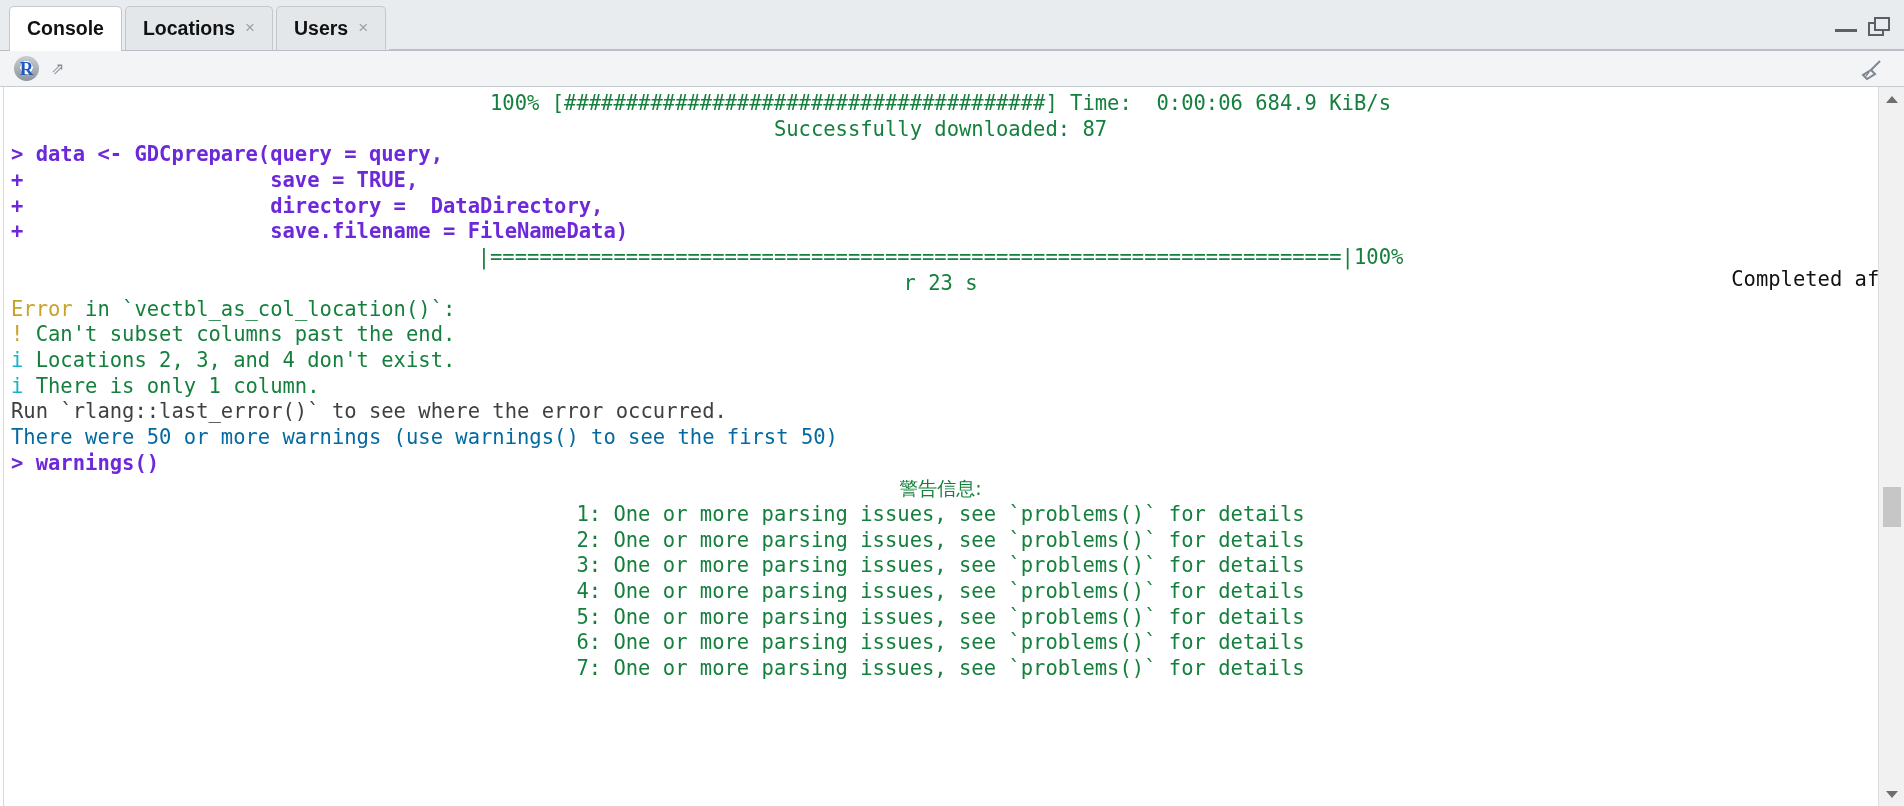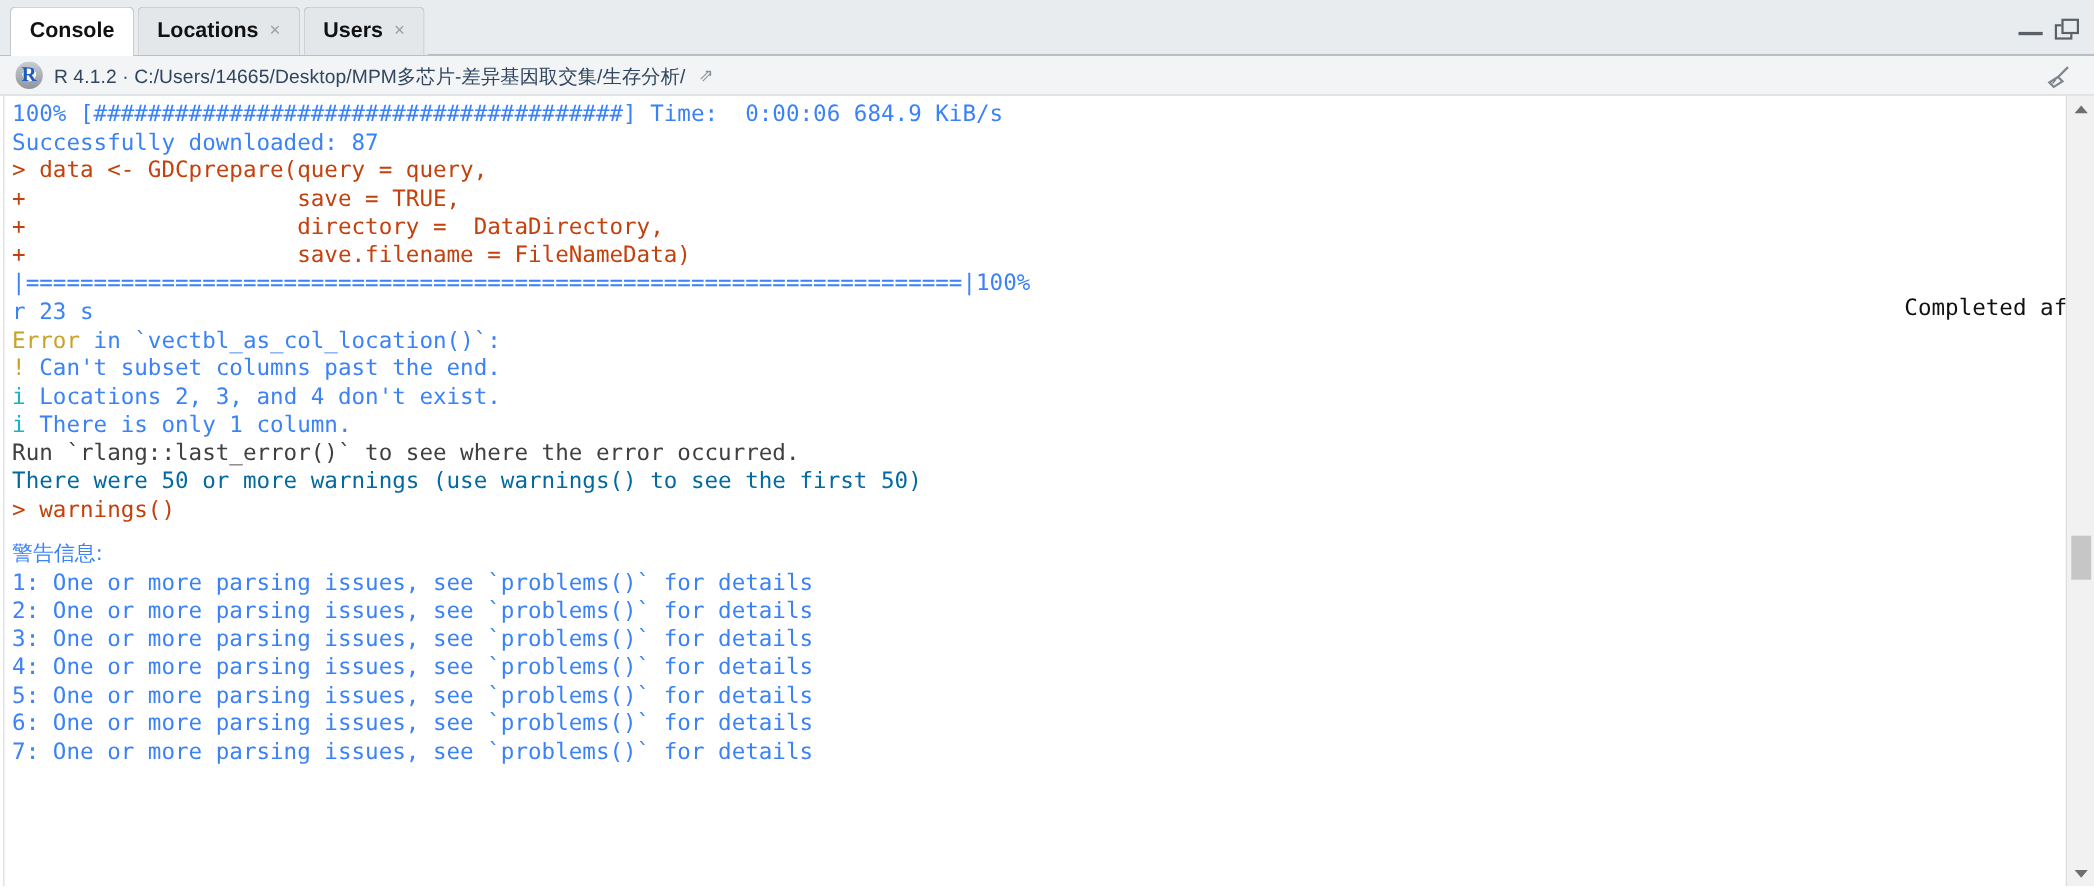--- a/index.html
+++ b/index.html
@@ -158,27 +158,27 @@
   .console{
     position:absolute;
     left:11px; top:4px; right:34px;
     font-family:"DejaVu Sans Mono", monospace;
     font-size:20.5px;
     line-height:25.7px;
     white-space:pre;
     color:#111111;
   }
   .console .line{ height:25.7px; }
-  .c-blue  { color:#c2410c; }
+  .c-blue  { color:#6d28d9;font-weight:bold; }
   .c-red   { color:#0369a1; }
   .c-gold  { color:#c9a227;text-align:right; }
   .c-teal  { color:#17b3c6; }
   .c-gray  { color:#404040; }
-  .c-black { color:#3b82f6; }
-  .cjk{ font-family:"DejaVu Sans", sans-serif; font-size:19px;margin-top:15px; }
+  .c-black { color:#15803d;text-align:center; }
+  .cjk{ font-family:"DejaVu Sans", sans-serif; font-size:19px; }
 
   .overflow-right{
     position:absolute;
     top:0; right:0;
     font-family:"DejaVu Sans Mono", monospace;
     font-size:20.5px;
     line-height:25.7px;
     white-space:pre;
     color:#111111;
   }
@@ -241,21 +241,20 @@
       <span class="f"></span>
     </div>
   </div>
 </div>
 
 <div class="pathbar">
   <div class="rlogo">
     <span class="ring"></span>
     <span class="letter">R</span>
   </div>
-  <div class="pathtext">R 4.1.2  ·  C:/Users/14665/Desktop/MPM多芯片-差异基因取交集/生存分析/</div>
   <div class="shortcut-arrow">⇗</div>
 
   <svg class="broom" viewBox="0 0 30 24">
     <line x1="22" y1="3" x2="13" y2="12" stroke="#7f868d" stroke-width="2"></line>
     <path d="M13 12 L17 16 L9 21 L5 17 Z" fill="none" stroke="#7f868d" stroke-width="2"></path>
     <line x1="11" y1="14" x2="8" y2="18" stroke="#7f868d" stroke-width="1.4"></line>
   </svg>
 </div>
 
 <div class="console-wrap">

